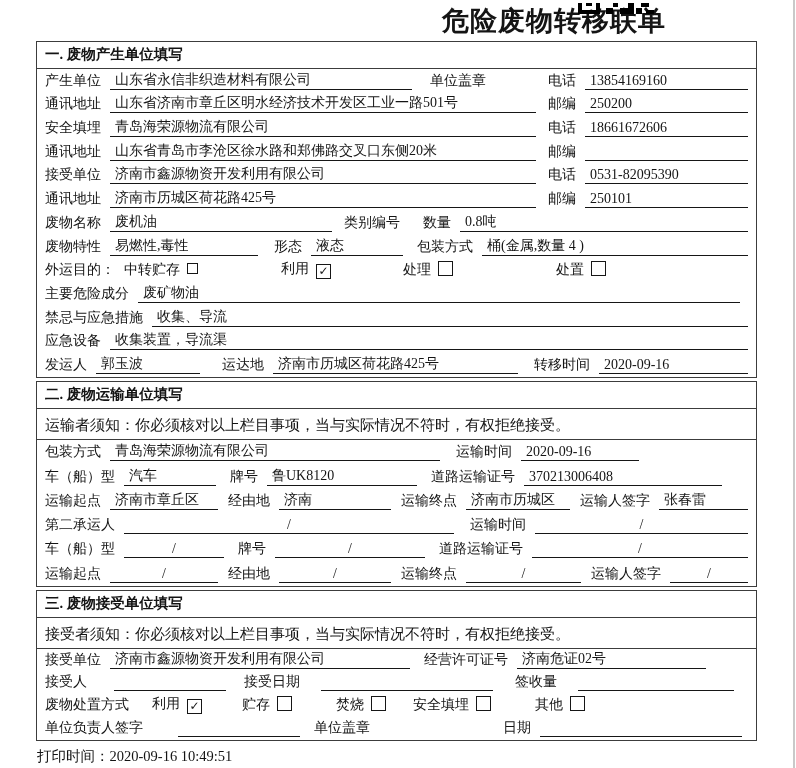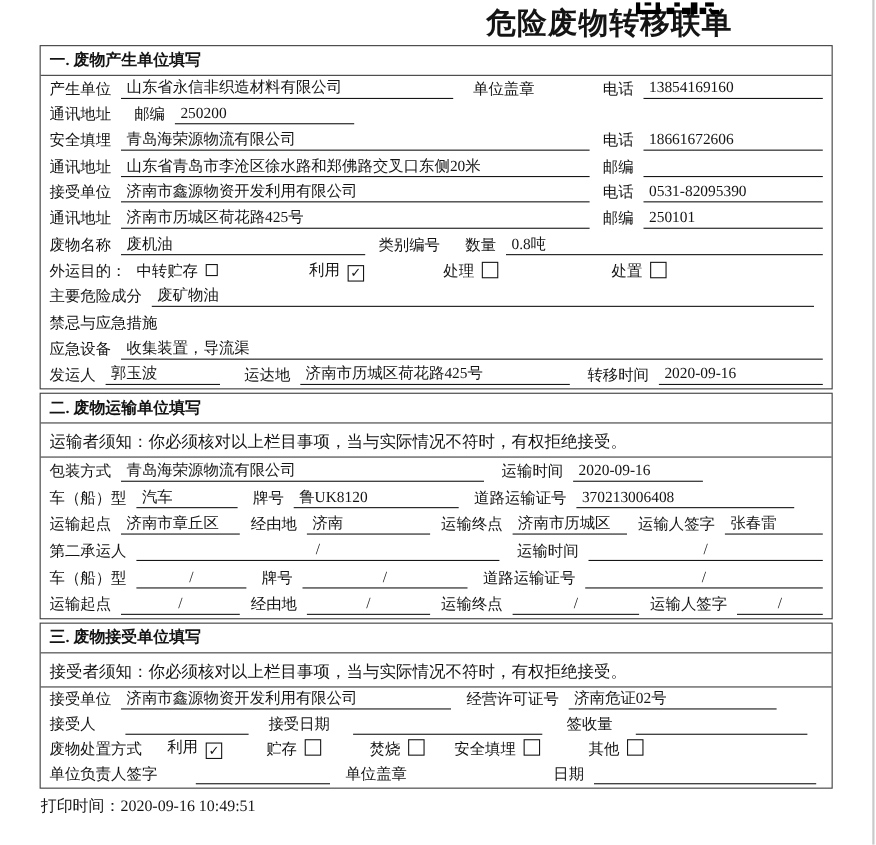--- a/index.html
+++ b/index.html
@@ -82,20 +82,21 @@
       <span class="lbl">产生单位</span>
       <span class="ul" style="width:302px">山东省永信非织造材料有限公司</span>
       <span class="lbl" style="margin-left:18px">单位盖章</span>
       <span class="sp"></span>
       <span class="lbl">电话</span>
       <span class="ul" style="width:163px">13854169160</span>
     </div>
 
     <div class="row s1row">
       <span class="lbl">通讯地址</span>
+      <span class="ul grow">山东省济南市章丘区明水经济技术开发区工业一路501号</span>
       <span class="lbl" style="margin-left:12px">邮编</span>
       <span class="ul" style="width:163px">250200</span>
     </div>
 
     <div class="row s1row">
       <span class="lbl">安全填埋</span>
       <span class="ul grow">青岛海荣源物流有限公司</span>
       <span class="lbl" style="margin-left:12px">电话</span>
       <span class="ul" style="width:163px">18661672606</span>
     </div>
@@ -122,36 +123,45 @@
     </div>
 
     <div class="row s1row">
       <span class="lbl">废物名称</span>
       <span class="ul" style="width:222px">废机油</span>
       <span class="lbl" style="margin-left:12px">类别编号</span>
       <span class="lbl" style="margin-left:14px">数量</span>
       <span class="ul grow">0.8吨</span>
     </div>
 
+    <div class="row s1row">
+      <span class="lbl">废物特性</span>
+      <span class="ul" style="width:148px">易燃性,毒性</span>
+      <span class="lbl" style="margin-left:16px">形态</span>
+      <span class="ul" style="width:92px">液态</span>
+      <span class="lbl" style="margin-left:14px">包装方式</span>
+      <span class="ul grow">桶(金属,数量 4 )</span>
+    </div>
 
     <div class="row s1row">
       <span class="lbl">外运目的：</span>
       <span class="opt"><span>中转贮存</span><span class="cb small"></span></span>
       <span class="opt" style="margin-left:83px"><span>利用</span><span class="cb">✓</span></span>
       <span class="opt" style="margin-left:72px"><span>处理</span><span class="cb"></span></span>
       <span class="opt" style="margin-left:103px"><span>处置</span><span class="cb"></span></span>
     </div>
 
     <div class="row s1row">
       <span class="lbl">主要危险成分</span>
       <span class="ul grow" style="margin-right:8px">废矿物油</span>
     </div>
 
     <div class="row s1row">
       <span class="lbl">禁忌与应急措施</span>
+      <span class="ul grow">收集、导流</span>
     </div>
 
     <div class="row s1row">
       <span class="lbl">应急设备</span>
       <span class="ul grow">收集装置，导流渠</span>
     </div>
 
     <div class="row s1row">
       <span class="lbl">发运人</span>
       <span class="ul" style="width:104px">郭玉波</span>

